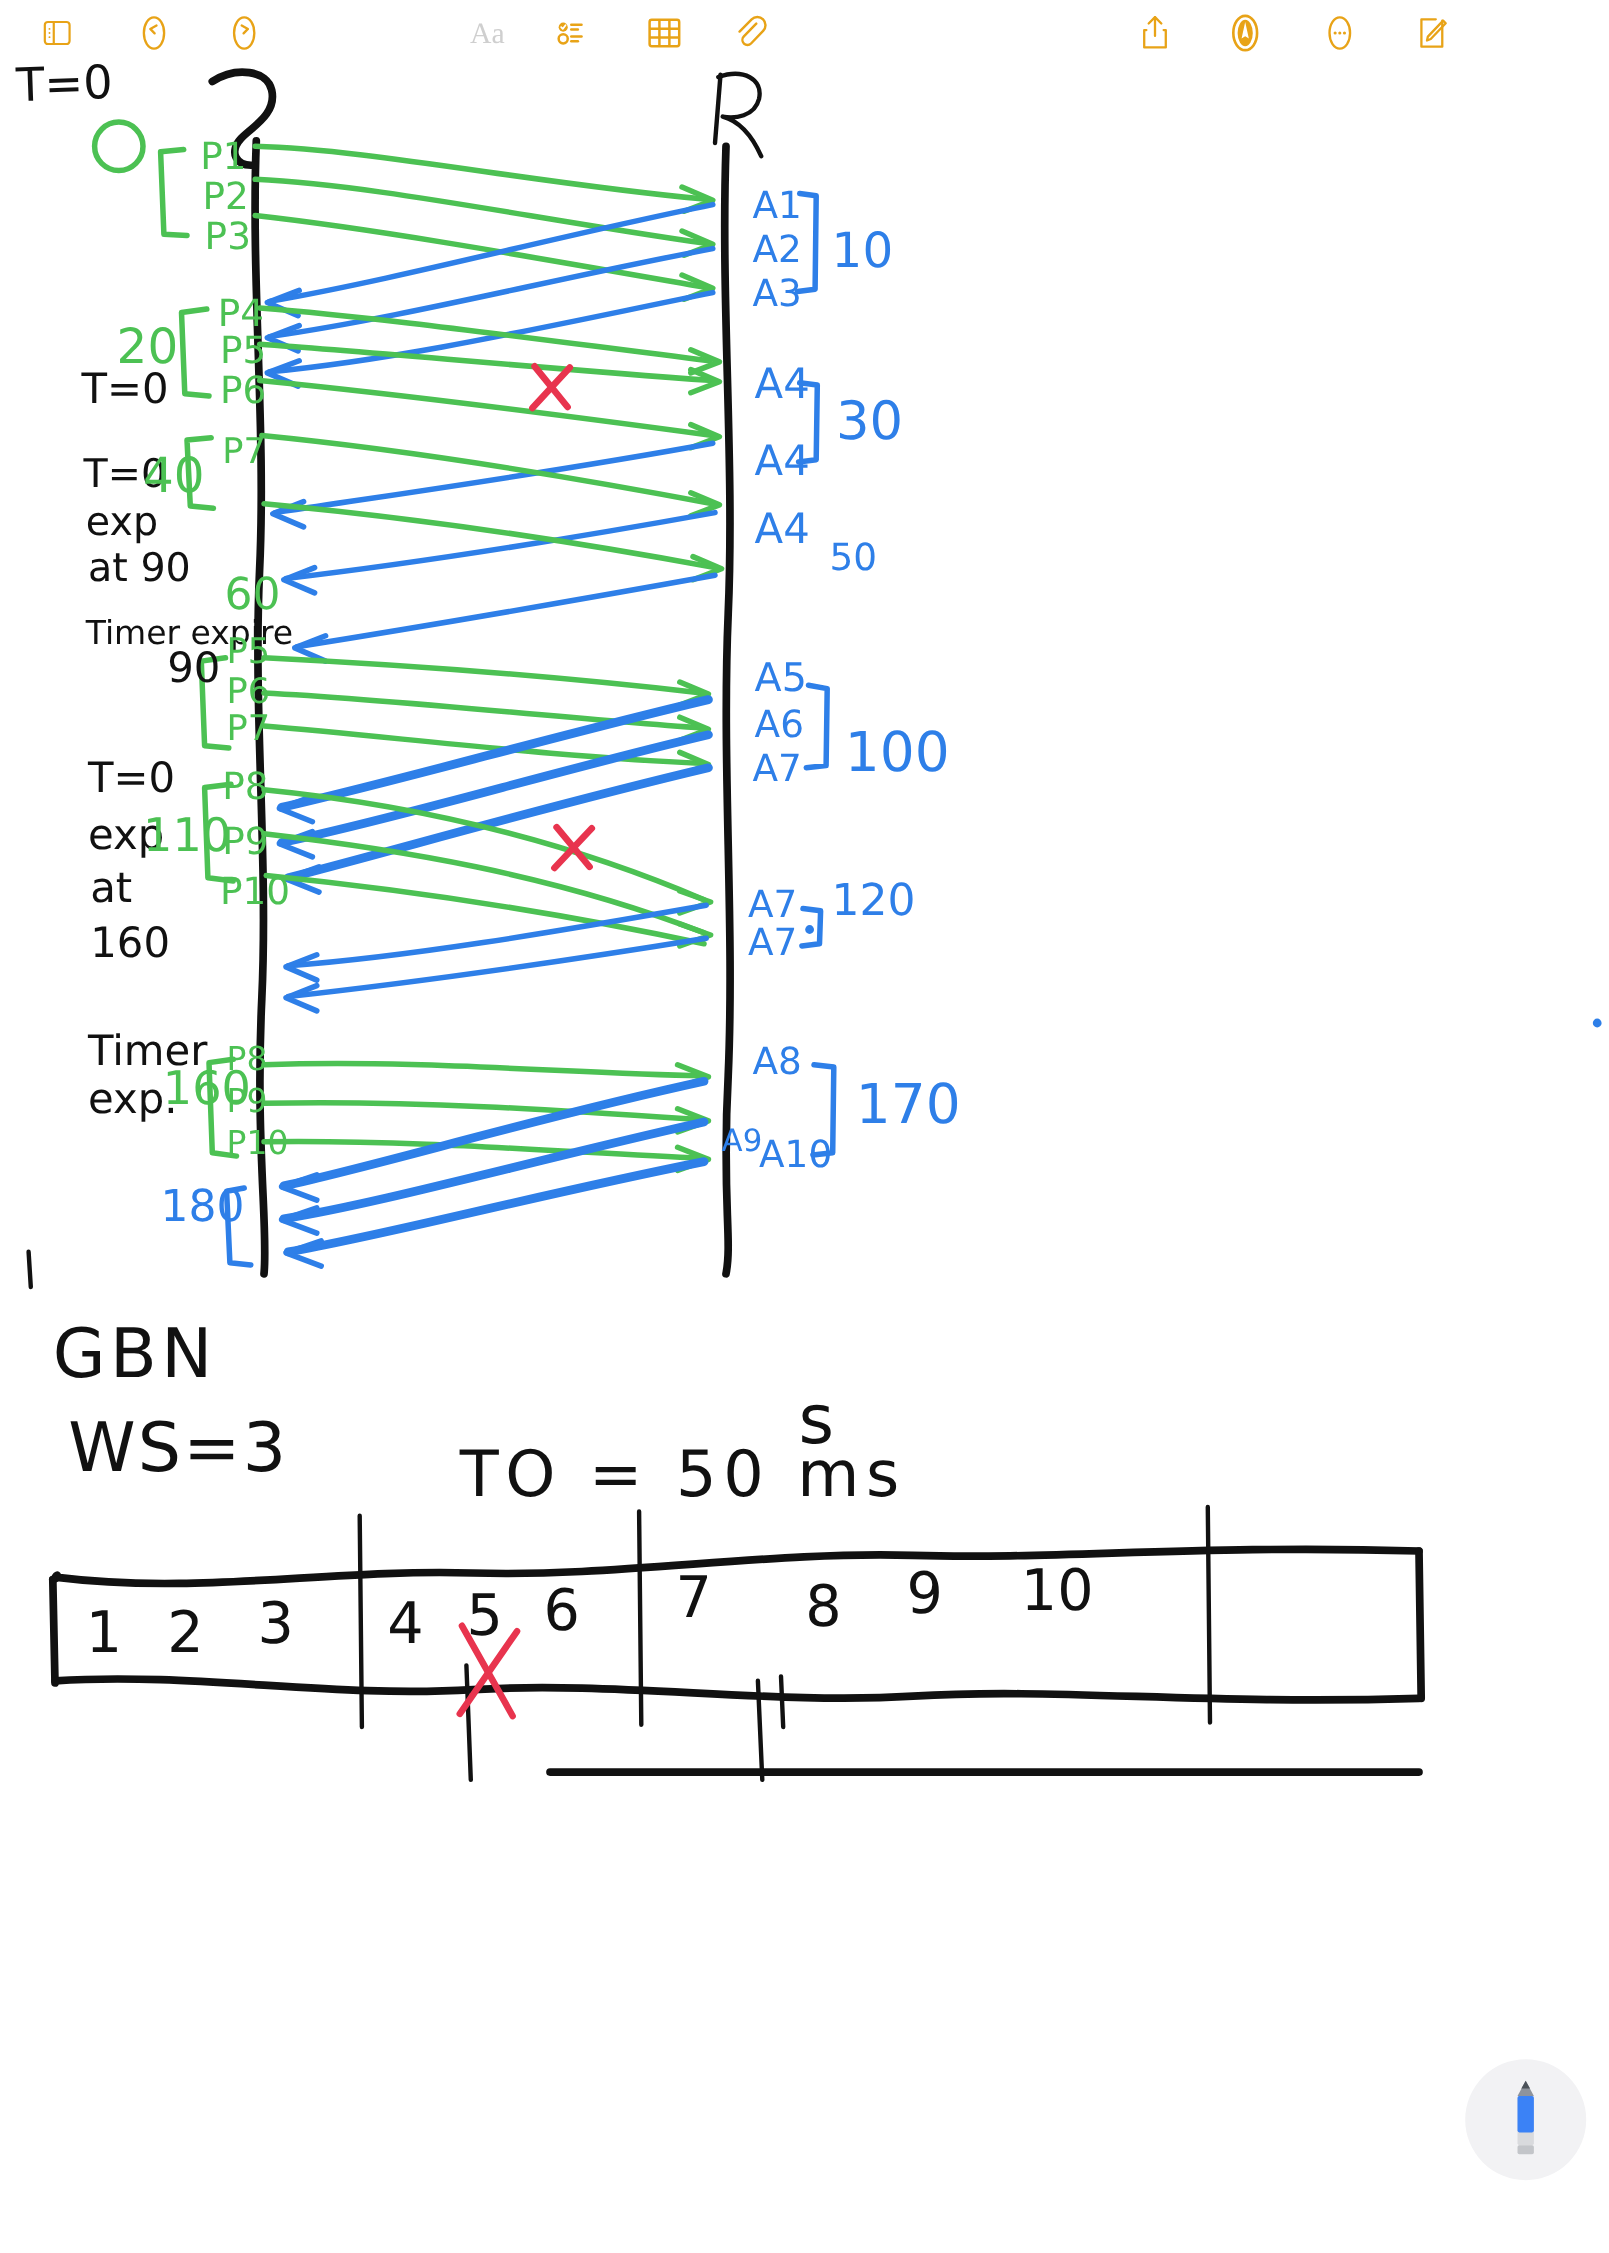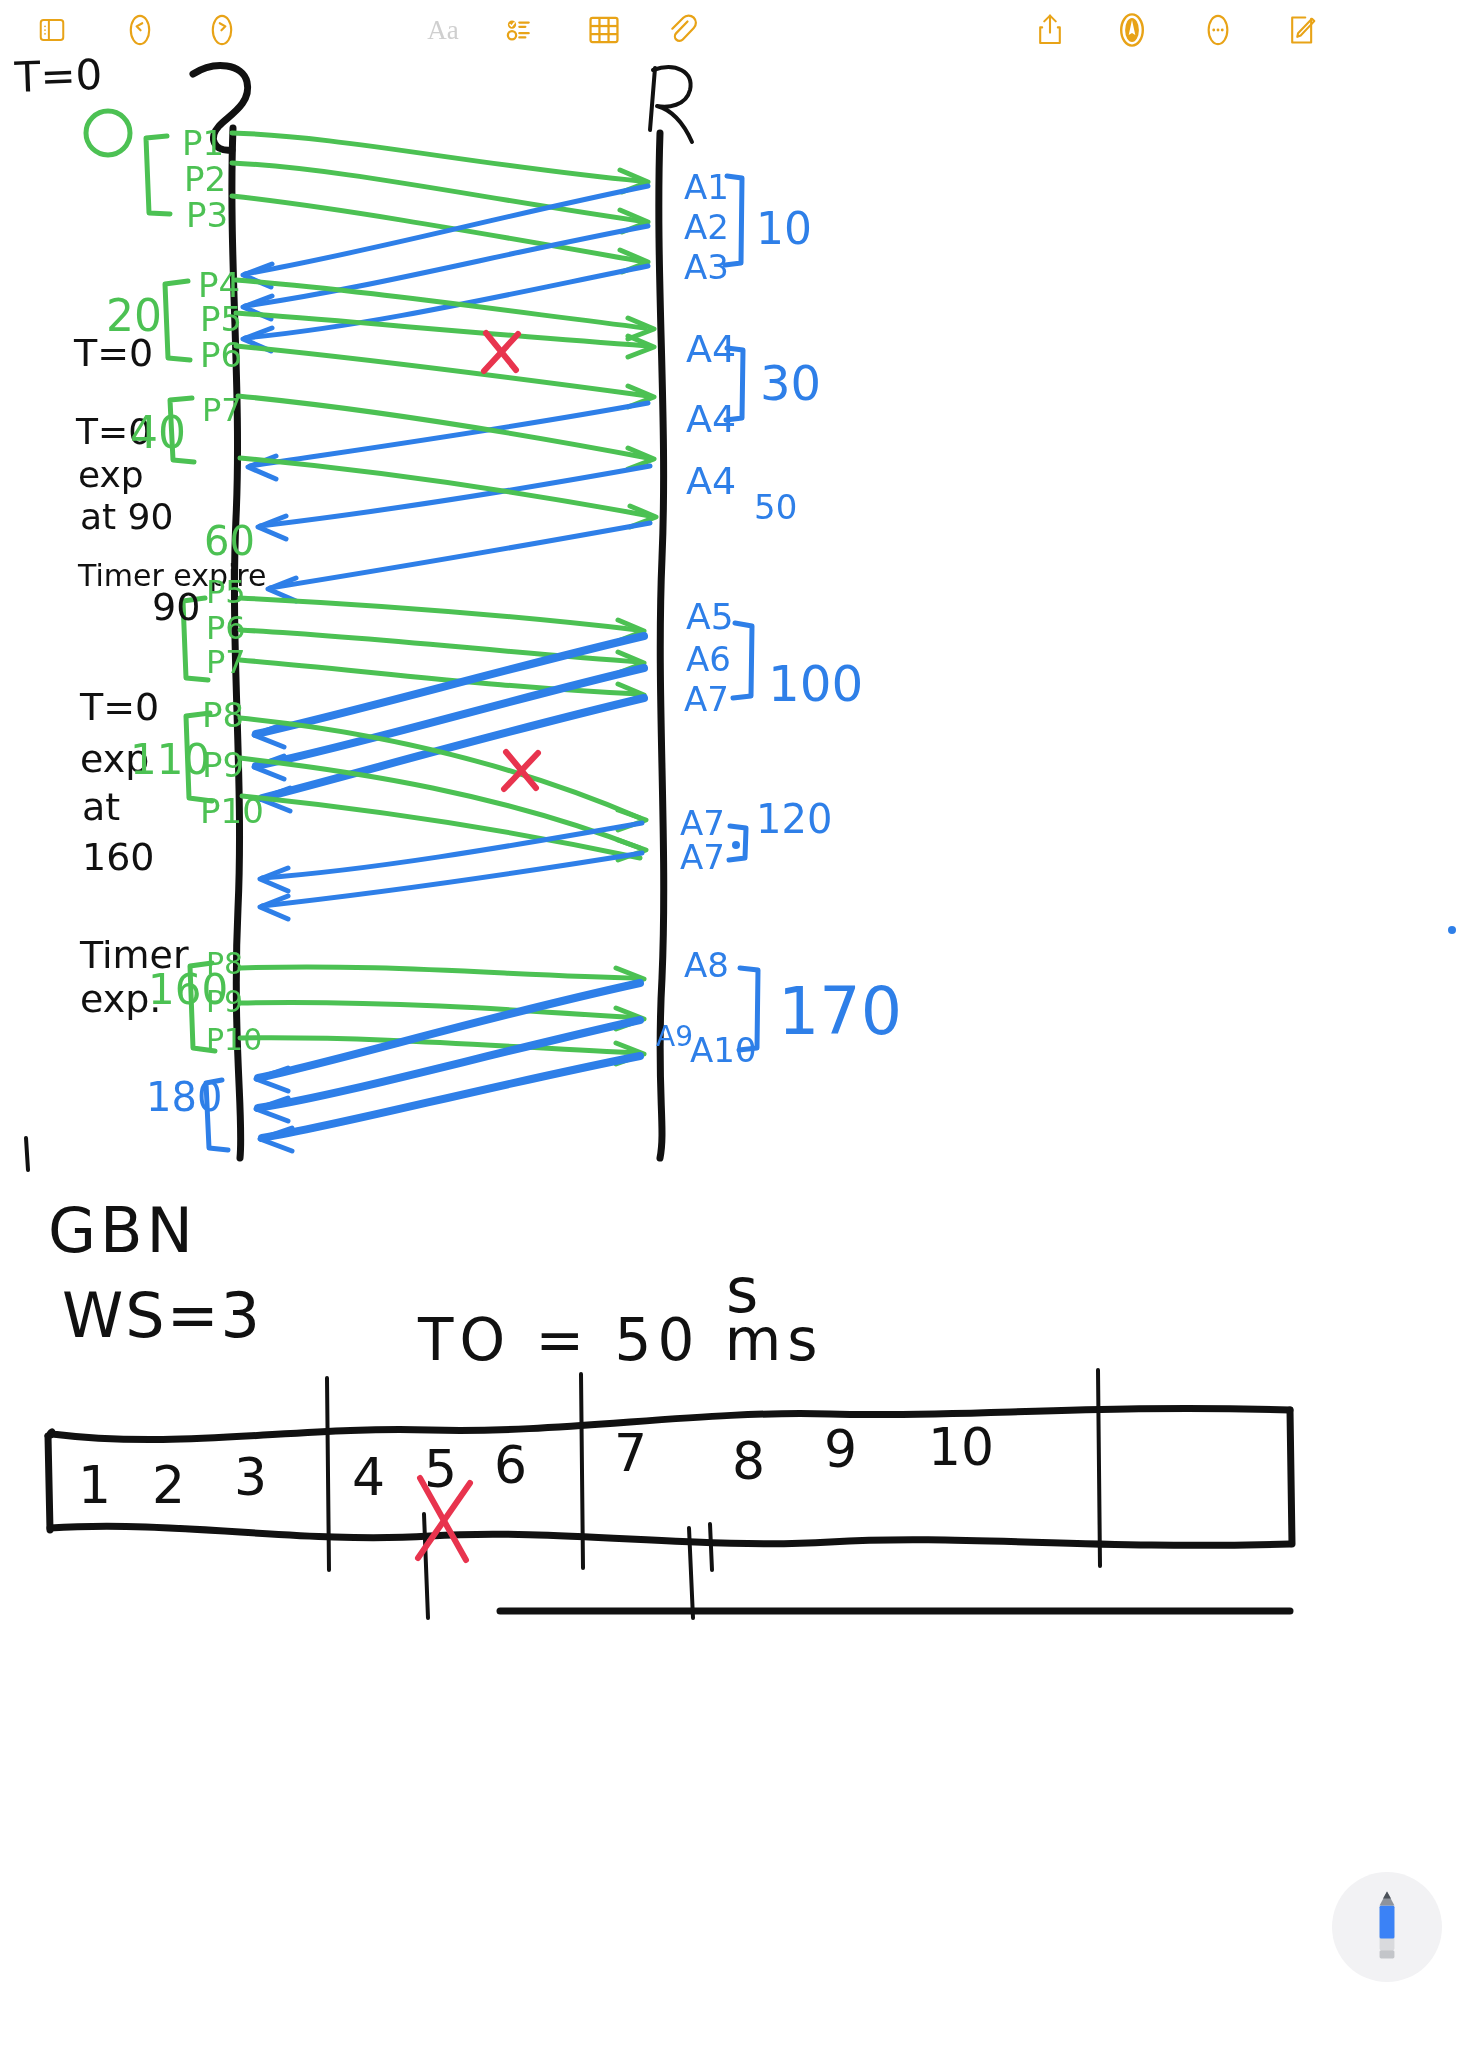--- a/index.html
+++ b/index.html
@@ -363,21 +363,21 @@
     <span class="hw blu" style="left:684px; top:624px; font-size:34px;">A7</span>
     <span class="hw blu" style="left:768px; top:572px; font-size:50px;margin-top:28px;">100</span>
 
     <span class="hw blu" style="left:680px; top:748px; font-size:34px;">A7</span>
     <span class="hw blu" style="left:680px; top:782px; font-size:34px;">A7</span>
     <span class="hw blu" style="left:756px; top:740px; font-size:40px;">120</span>
 
     <span class="hw blu" style="left:684px; top:890px; font-size:34px;">A8</span>
     <span class="hw blu" style="left:656px; top:932px; font-size:28px;margin-top:32px;">A9</span>
     <span class="hw blu" style="left:680px; top:975px; font-size:34px;margin-left:10px;">A10</span>
-    <span class="hw blu" style="left:778px; top:920px; font-size:65px;">170</span>
+    <span class="hw blu" style="left:778px; top:920px; font-size:50px;">170</span>
 
     <span class="hw blk" style="left:48px; top:1140px; font-size:62px; letter-spacing:4px;">GBN</span>
     <span class="hw blk" style="left:62px; top:1225px; font-size:62px; letter-spacing:2px;">WS=3</span>
     <span class="hw blk" style="left:418px; top:1252px; font-size:58px; letter-spacing:6px;">TO = 50 ms</span>
     <span class="hw blk" style="left:726px; top:1200px; font-size:62px;">s</span>
 
     <span class="hw blk" style="left:78px; top:1400px; font-size:52px;">1</span>
     <span class="hw blk" style="left:152px; top:1400px; font-size:52px;">2</span>
     <span class="hw blk" style="left:234px; top:1392px; font-size:52px;">3</span>
     <span class="hw blk" style="left:352px; top:1392px; font-size:52px;">4</span>

